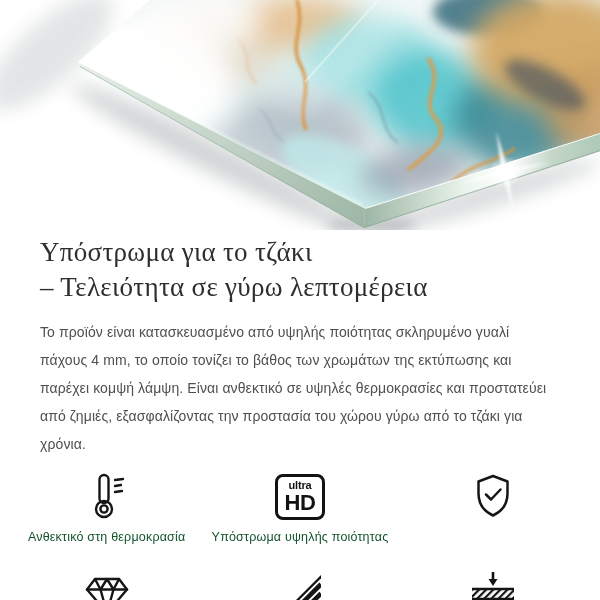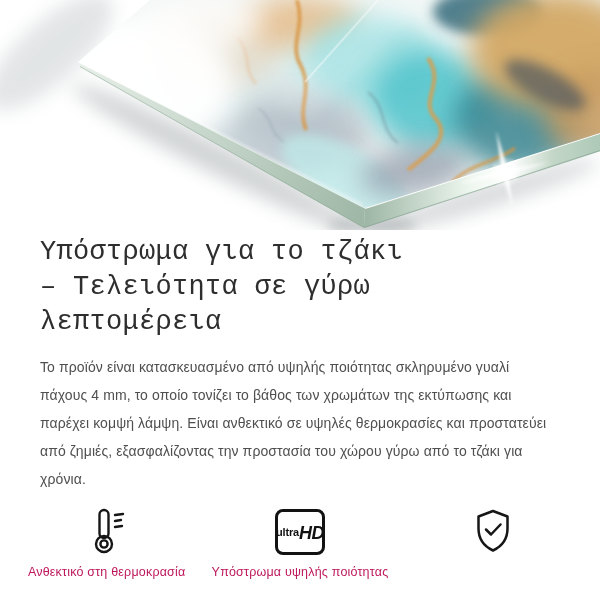--- a/index.html
+++ b/index.html
@@ -6,51 +6,51 @@
   body{
     width:600px;height:600px;overflow:hidden;background:#ffffff;
     font-family:"Liberation Sans","DejaVu Sans",sans-serif;
     position:relative;
   }
   .hero{position:relative;width:600px;height:230px;}
   .hero svg{display:block;}
   .content{padding:0 40px;}
   h1{
     margin:5px 0 0;
-    font-family:Liberation Mono, monospace;
+    font-family:Liberation Serif, serif;
     font-weight:400;
     font-size:27px;line-height:35px;
     color:#2e2e2e;letter-spacing:.3px;
   }
   h1 span{display:block;}
   .body-text{
     margin:13px 0 10px;
     font-size:14px;line-height:28px;
     color:#4f4f4f;letter-spacing:.1px;
     max-width:528px;
   }
   .features{
     display:grid;
     grid-template-columns:repeat(3,1fr);
     margin:14px -30px 0;
     row-gap:26px;
   }
   .feature{display:flex;flex-direction:column;align-items:center;}
   .icon-box{height:48px;display:flex;align-items:flex-end;justify-content:center;}
   .feature-label{
-    margin-top:10px;font-size:12.5px;color:#be185d;letter-spacing:.2px;
+    margin-top:10px;font-size:12.5px;color:#14532d;letter-spacing:.2px;
     white-space:nowrap;
   }
   .uhd{
     width:44px;height:40px;border:3px solid #121212;border-radius:8px;
-    display:flex;flex-direction:row;align-items:center;justify-content:center;
+    display:flex;flex-direction:column;align-items:center;justify-content:center;
     color:#121212;font-weight:bold;line-height:1;background:#fff;
   }
   .uhd .small{font-size:11px;letter-spacing:-.2px;}
-  .uhd .big{font-size:18px;letter-spacing:-.5px;margin-top:1px;font-style:italic;}
+  .uhd .big{font-size:22px;letter-spacing:-.5px;margin-top:1px;}
 </style>
 </head>
 <body>
 
 <div class="hero">
   <svg width="600" height="230" viewBox="0 0 600 230">
     <defs>
       <clipPath id="panelClip">
           <polygon points="78,62 150,0 600,0 600,133 365,208"></polygon>
         </clipPath>

